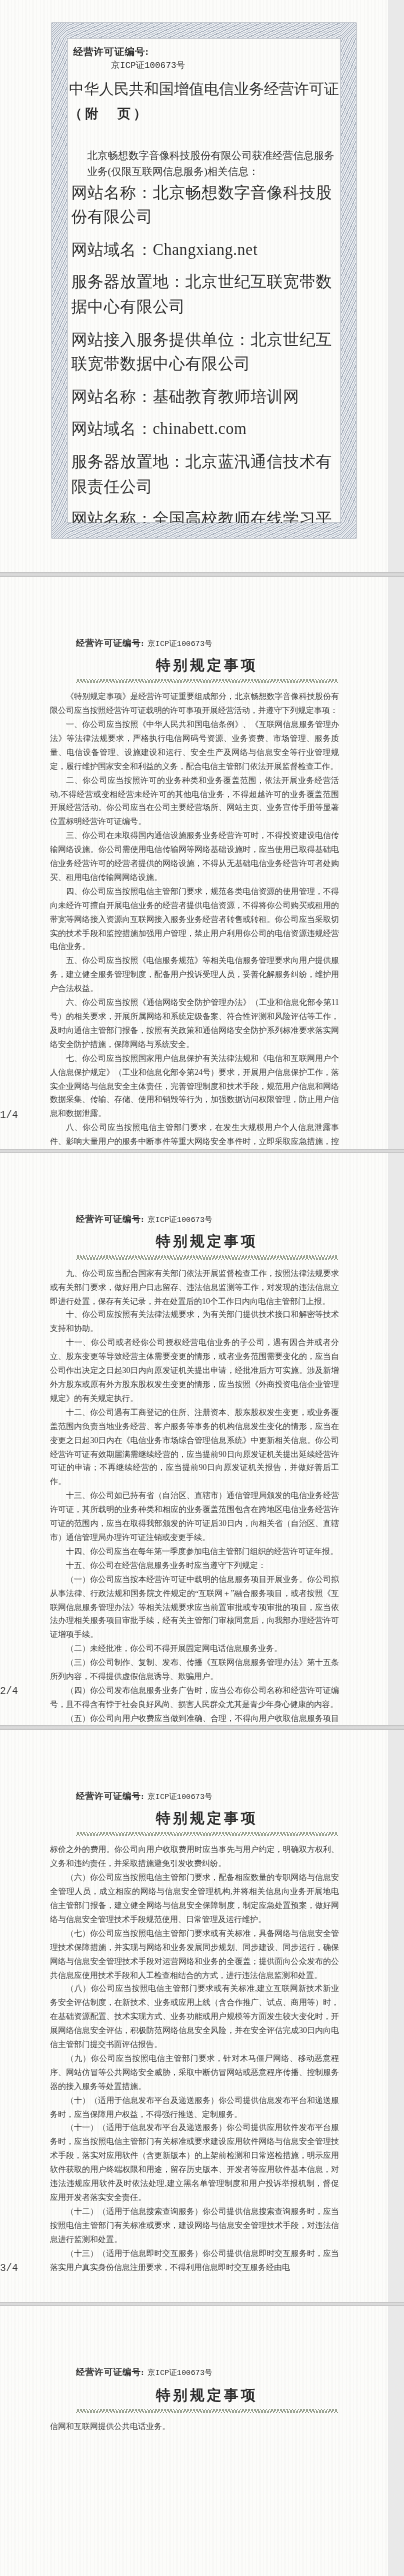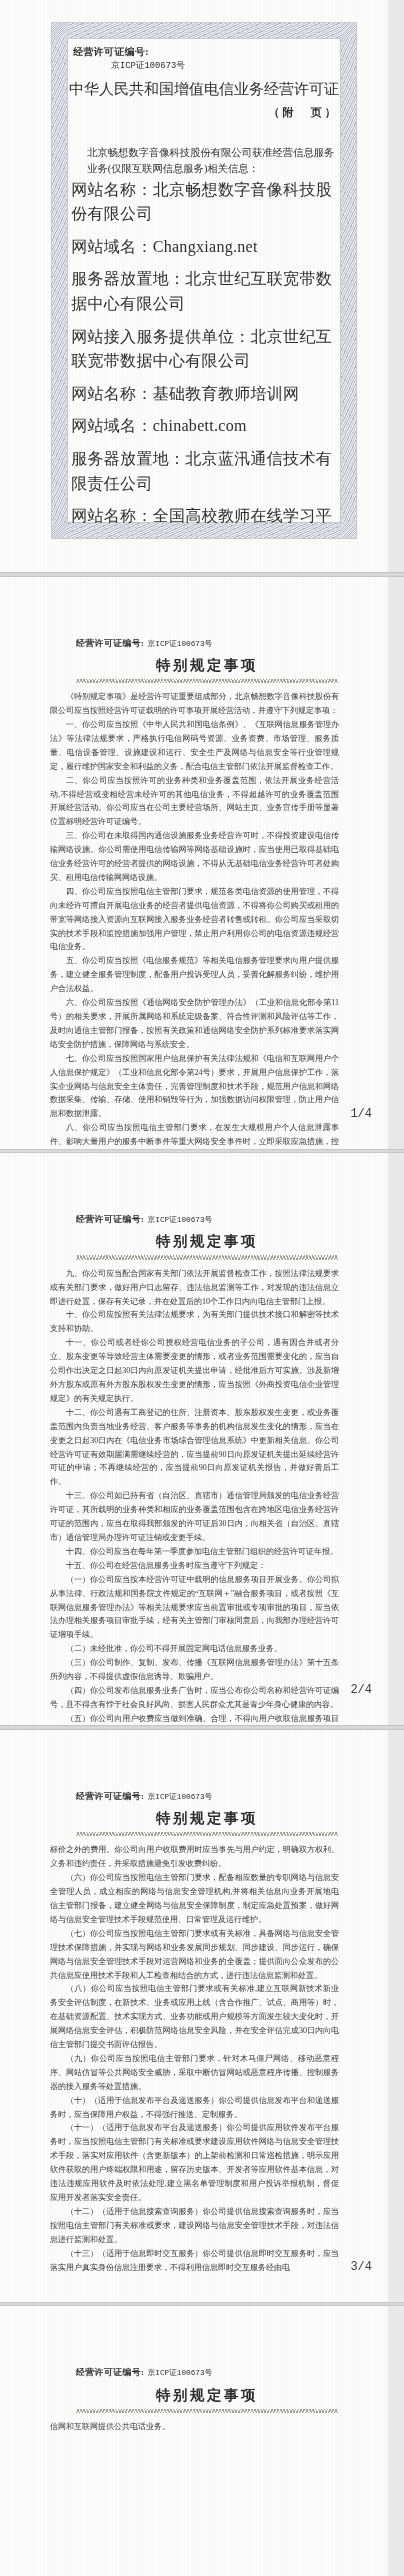--- a/index.html
+++ b/index.html
@@ -47,21 +47,21 @@
     font-size:8.8px;margin:1px 0 0 42px;
     font-family:"Liberation Mono","DejaVu Sans Mono",monospace;
   }
   .cert-title{
     margin:8.2px 0 0 0;
     font-size:15px;font-weight:normal;
     text-align:center;white-space:nowrap;letter-spacing:0;
   }
   .cert-subtitle{
     margin-top:5.2px;
-    font-size:11px;font-weight:bold;text-align:right;letter-spacing:3.1px;
+    font-size:13px;font-weight:bold;text-align:left;letter-spacing:3.1px;
   }
   .cert-intro{
     margin:25px 0 0 16px;
     font-size:10.3px;line-height:1.6;
   }
   .entry{
     margin:0 0 7.7px 0;
     font-size:16px;line-height:1.55;
   }
   .cert-intro, .entry{padding:0 2.1px;}
@@ -91,22 +91,22 @@
     font-size:8px;
     line-height:1.74;
     text-align:justify;
     color:#333;
   }
   .para{margin:0;text-indent:2em;}
   .para.cont{text-indent:0;}
   .folio{
     position:absolute;
     bottom:28px;left:0;right:16px;
-    text-align:right;
-    font-size:12px;color:#3a3a3a;
+    text-align:left;
+    font-size:10px;color:#3a3a3a;
     font-family:"Liberation Mono","DejaVu Sans Mono",monospace;
   }
 </style>
 </head>
 <body>
 
 <div class="page">
   <div class="cert-frame">
     <div class="cert-inner">
       <div class="cert-lic-label">经营许可证编号:</div>

